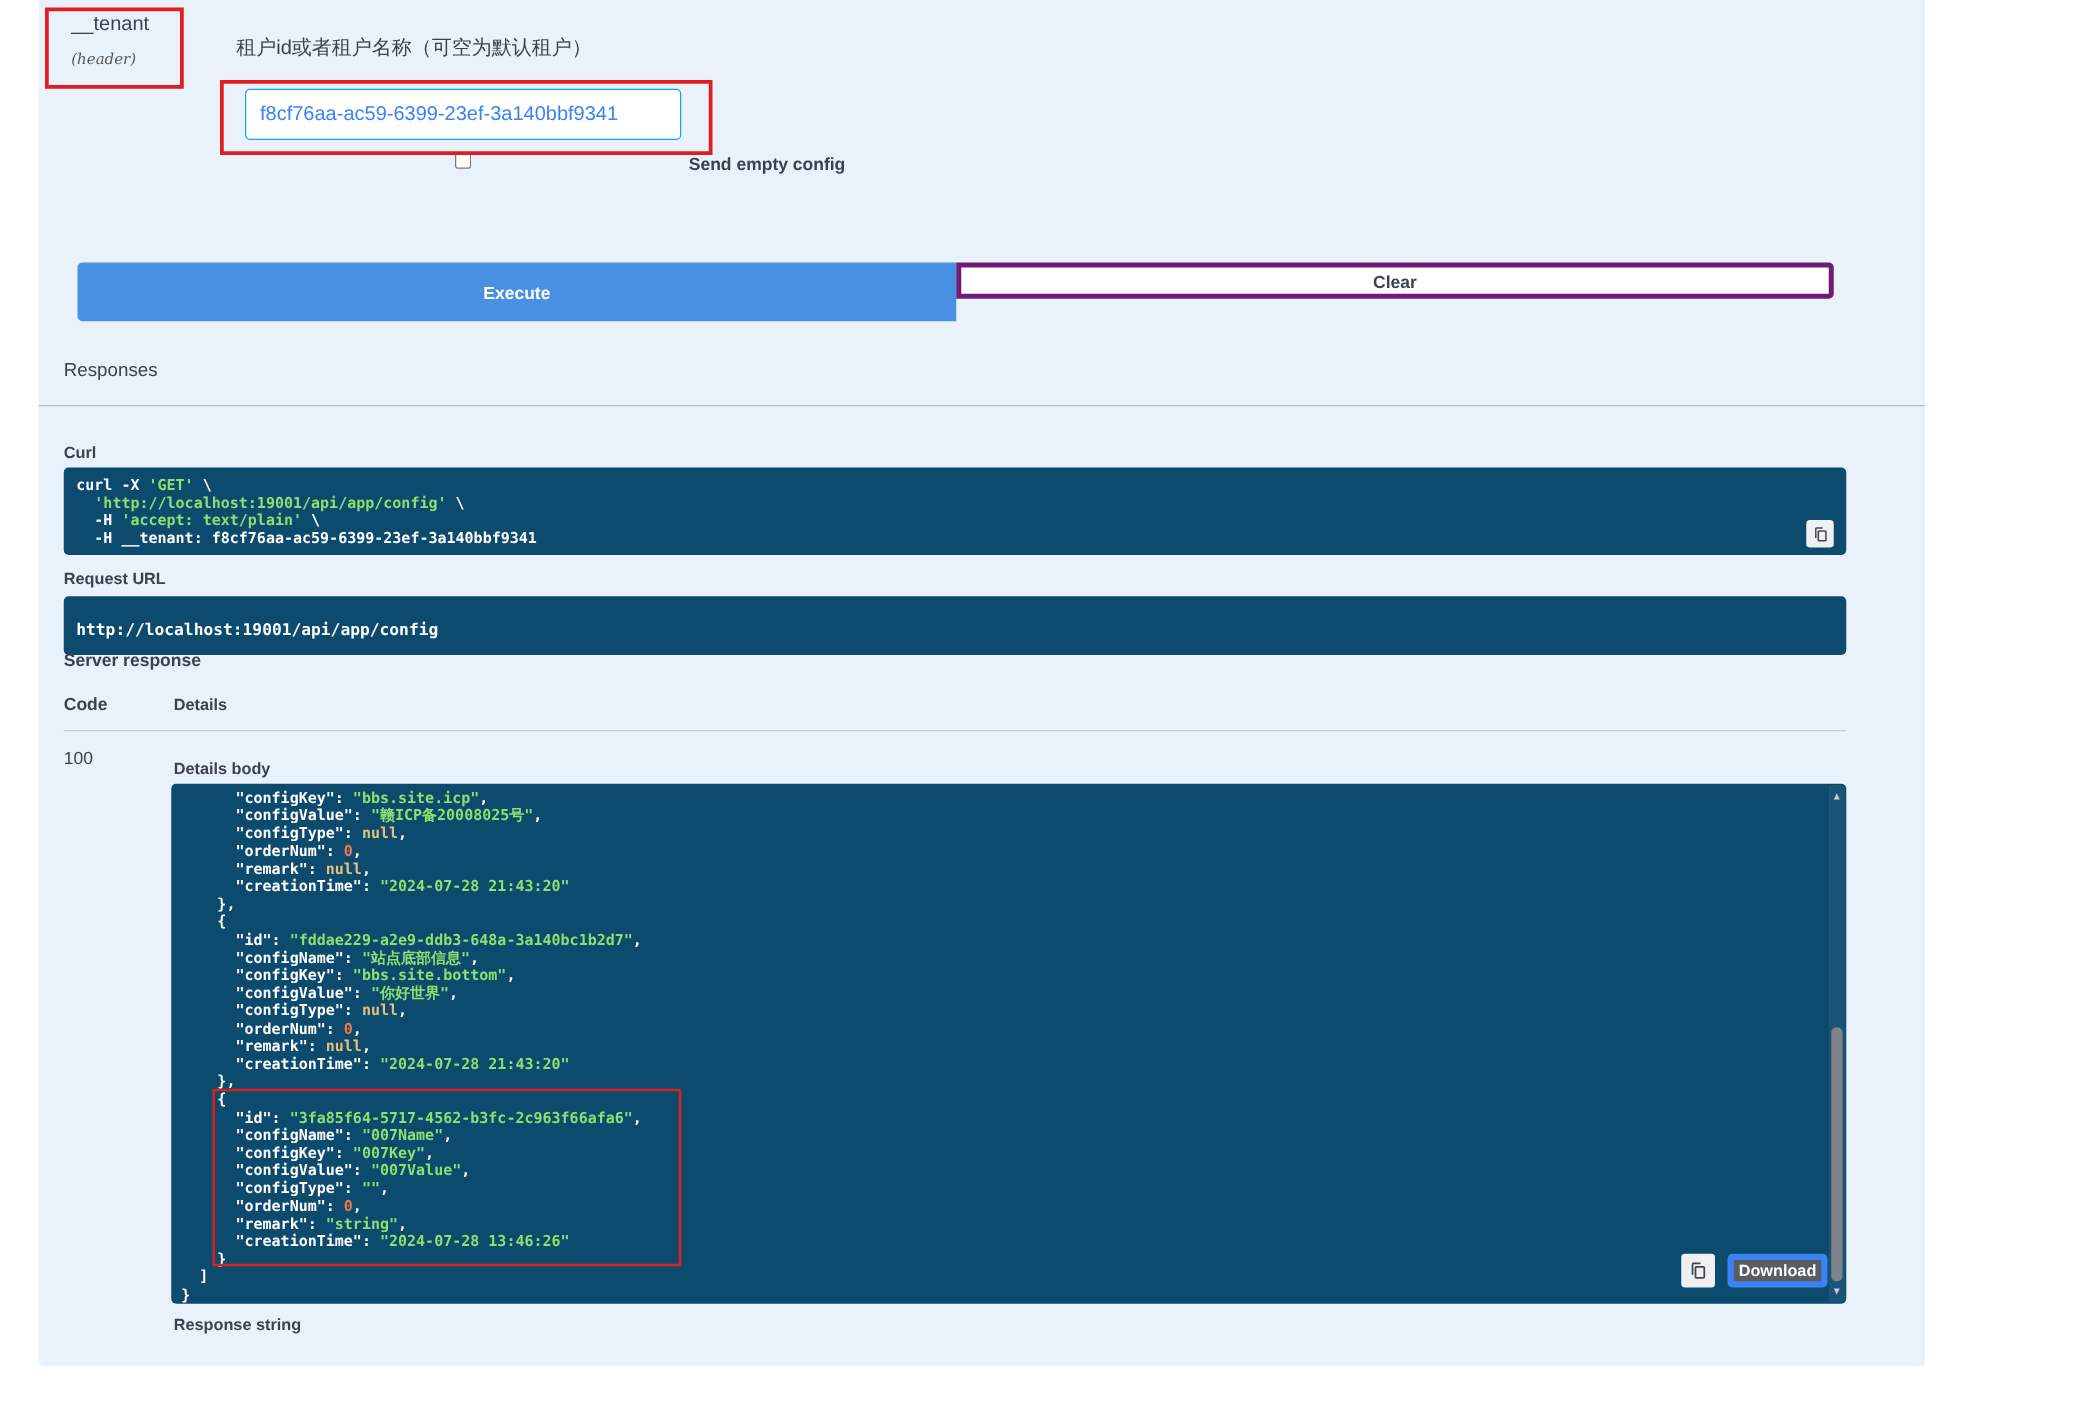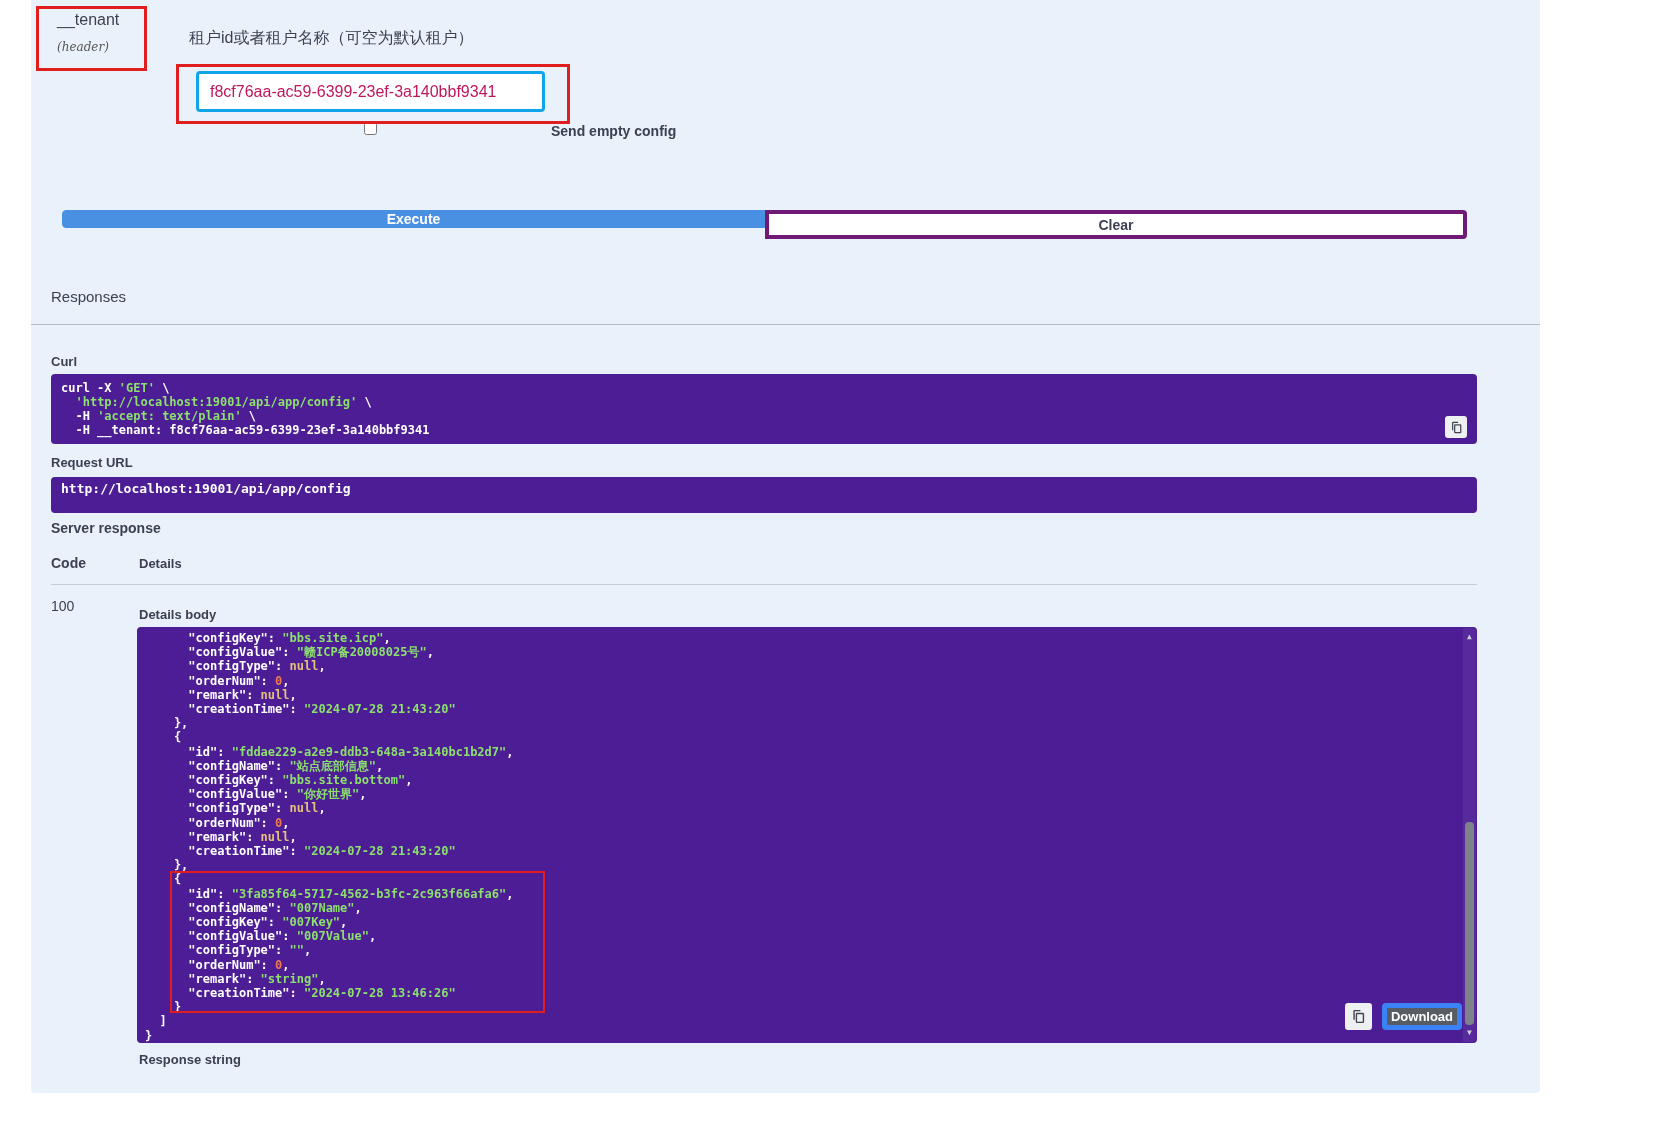--- a/index.html
+++ b/index.html
@@ -5,48 +5,48 @@
   *{margin:0;padding:0;box-sizing:border-box}
   html,body{background:#fff}
   body{font-family:"Liberation Sans",sans-serif;color:#3b4151}
   .page{position:relative;width:1667px;height:1140px;background:#fff;overflow:hidden}
   .panel{position:absolute;left:31px;top:0;width:1509px;height:1093px;background:#e9f1fa;border-radius:0 0 4px 4px}
 
   
   .param-name{position:absolute;left:57px;top:11px;font-size:16px;color:#3b4151}
   .param-in{position:absolute;left:57px;top:40px;font-size:12px;font-style:italic;font-family:"DejaVu Serif",serif;color:#555}
   .param-desc{position:absolute;left:189px;top:28px;font-size:16px;color:#3b4151}
-  .param-input{position:absolute;left:196px;top:71px;width:349px;height:41px;border:3px solid #0ea5e9;border-radius:4px;background:#fff;padding:0 11px;font-size:16px;color:#be185d;font-family:"Liberation Sans",sans-serif;outline:none}
+  .param-input{position:absolute;left:196px;top:71px;width:349px;height:41px;border:1px solid #0ea5e9;border-radius:4px;background:#fff;padding:0 11px;font-size:16px;color:#3b82f6;font-family:"Liberation Sans",sans-serif;outline:none}
   .empty-check{position:absolute;left:364px;top:122px;width:13px;height:13px}
   .empty-label{position:absolute;left:551px;top:123px;font-size:14px;font-weight:700;color:#3b4151}
 
   
-  .btn-execute{position:absolute;left:62px;top:210px;width:703px;height:18px;background:#4990e2;color:#fff;font-weight:700;font-size:14px;border:1px solid #4990e2;border-radius:4px 0 0 4px;cursor:pointer;font-family:"Liberation Sans",sans-serif}
+  .btn-execute{position:absolute;left:62px;top:210px;width:703px;height:47px;background:#4990e2;color:#fff;font-weight:700;font-size:14px;border:1px solid #4990e2;border-radius:4px 0 0 4px;cursor:pointer;font-family:"Liberation Sans",sans-serif}
   .btn-clear{position:absolute;left:765px;top:210px;width:702px;height:29px;background:#fff;color:#3b4151;font-weight:700;font-size:14px;border:4px solid #701a75;border-radius:0 4px 4px 0;cursor:pointer;font-family:"Liberation Sans",sans-serif}
 
   
   .responses-title{position:absolute;left:51px;top:288px;font-size:15px;font-weight:400;color:#3b4151}
   .divider{position:absolute;height:1px;background:rgba(59,65,81,.3)}
   .div1{left:31px;top:324px;width:1509px}
   .div2{left:51px;top:584px;width:1426px;background:rgba(59,65,81,.2)}
   .lbl{position:absolute;font-weight:700;font-size:13px;color:#3b4151}
   .curl-label{left:51px;top:354px}
   .requrl-label{left:51px;top:455px}
   .server-label{left:51px;top:520px;font-size:14px}
   .details-header{left:139px;top:556px}
   .respbody-label{left:139px;top:607px}
   .respheaders-label{left:139px;top:1052px}
   .code-header{position:absolute;left:51px;top:555px;font-size:14px;font-weight:700;color:#3b4151}
   .resp-code{position:absolute;left:51px;top:598px;font-size:14px;color:#3b4151}
 
   
-  .codeblock{position:absolute;background:#4c1d95;border-radius:4px;color:#fff;font-family:"DejaVu Sans Mono",monospace}
+  .codeblock{position:absolute;background:#0c4a6e;border-radius:4px;color:#fff;font-family:"DejaVu Sans Mono",monospace}
   .curl-block{left:51px;top:374px;width:1426px;height:70px}
   .curl-block pre{padding:7px 10px;font-size:12px;line-height:14px;font-weight:700;white-space:pre;font-family:inherit}
-  .requrl-block{left:51px;top:477px;width:1426px;height:36px;padding:4px 10px;font-size:13px;font-weight:700;white-space:pre}
+  .requrl-block{left:51px;top:477px;width:1426px;height:47px;padding:20px 10px;font-size:13px;font-weight:700;white-space:pre}
   .resp-block{left:137px;top:627px;width:1340px;height:416px}
   .resp-block pre{padding:4px 10px 4px 8px;font-size:12px;line-height:14.2px;font-weight:700;white-space:pre;font-family:inherit}
   .tk-g{color:#8ce06e}
   .tk-k{color:#fff}
   .tk-null{color:#e5c07b}
   .tk-num{color:#ee7950}
 
   
   .rb-scrollbar{position:absolute;right:1px;top:1px;bottom:1px;width:13px;background:rgba(255,255,255,.06);border-radius:0 4px 4px 0}
   .rb-arrow{position:absolute;left:0;width:13px;text-align:center;font-size:8px;color:#c8cdd2;cursor:pointer;line-height:12px}

